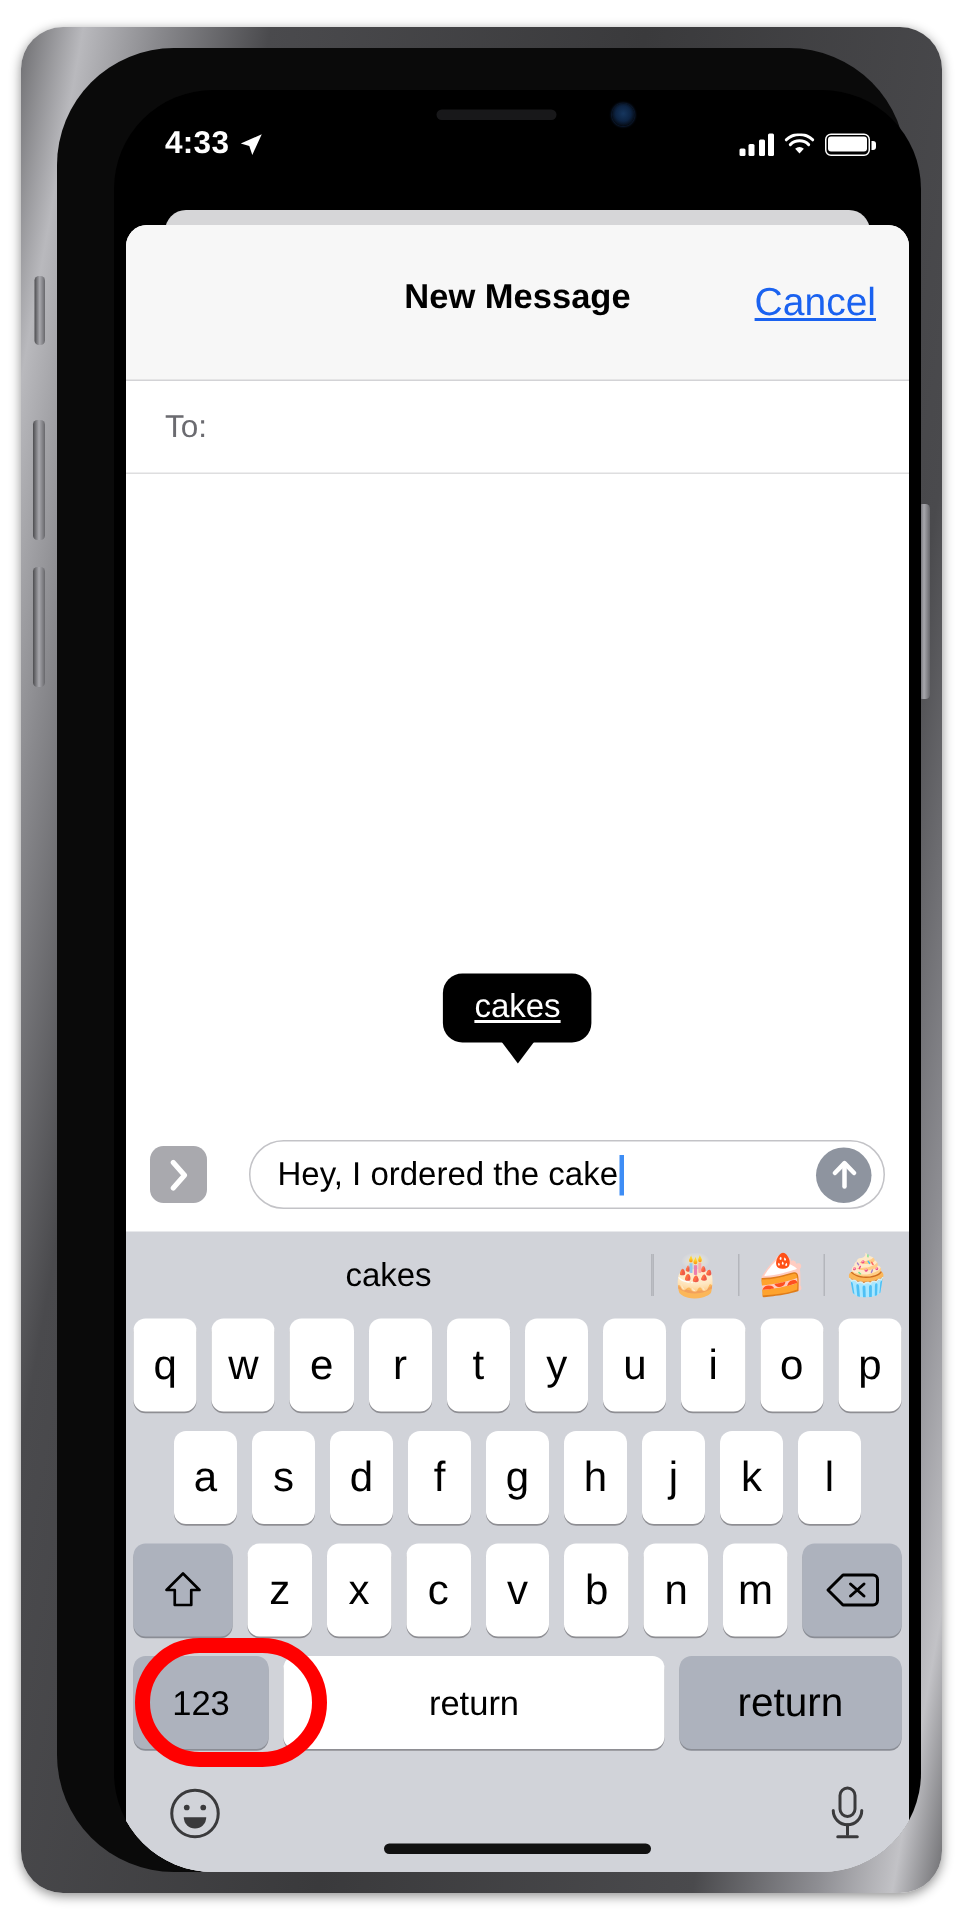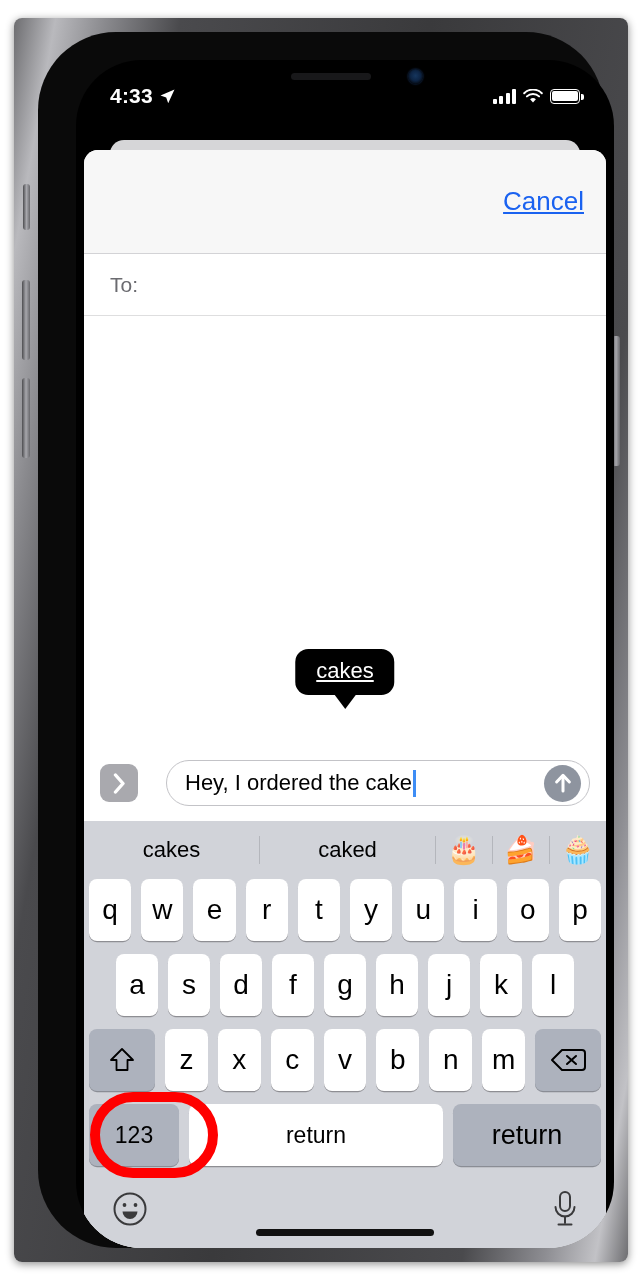--- a/index.html
+++ b/index.html
@@ -2,21 +2,21 @@
 <html><head>
 <meta charset="utf-8">
 <style>
   * { margin:0; padding:0; box-sizing:border-box; }
   html,body { width:642px; height:1280px; background:#ffffff; overflow:hidden; }
   body { font-family:"Liberation Sans", sans-serif; }
 
   
   #phone-frame{
     position:absolute; left:14px; top:18px; width:614px; height:1244px;
-    border-radius:8px;
+    border-radius:28px;
     background:linear-gradient(100deg,#6d6d70 0%,#b9b9bd 5%,#8a8a8e 11%,#4a4a4d 20%,#3a3a3c 50%,#4a4a4d 80%,#8e8e93 90%,#c2c2c6 96%,#6d6d70 100%);
     box-shadow:0 2px 8px rgba(0,0,0,.45);
   }
   #phone-inner-bezel{
     position:absolute; left:24px; top:14px; width:566px; height:1216px;
     border-radius:78px; background:#0a0a0a;
   }
   #screen{
     position:absolute; left:38px; top:28px; width:538px; height:1188px;
     border-radius:66px; background:#000; overflow:hidden;
@@ -233,20 +233,21 @@
               <i></i>
             </span>
         </div>
       </div>
 
       <div id="sheet-back"></div>
 
       <div id="sheet">
 
         <div id="nav-bar">
+          <div id="nav-title">New Message</div>
           <div id="cancel-button">Cancel</div>
         </div>
 
         <div id="to-row">
           <span id="to-label">To:</span>
         </div>
 
         <div id="conversation-body">
           <div id="autocorrect-tooltip">
             <span id="autocorrect-tooltip-text">cakes</span>
@@ -269,21 +270,20 @@
               </svg>
             </div>
           </div>
         </div>
 
         <div id="keyboard">
 
           <div id="predictive-bar">
             <div class="pred-word">cakes</div>
             <div class="pred-sep"></div>
-            <div class="pred-word">caked</div>
             <div id="pred-emoji-group">
               <div class="pred-sep"></div>
               <div class="pred-emoji">🎂</div>
               <div class="pred-sep"></div>
               <div class="pred-emoji">🍰</div>
               <div class="pred-sep"></div>
               <div class="pred-emoji">🧁</div>
             </div>
           </div>
 

